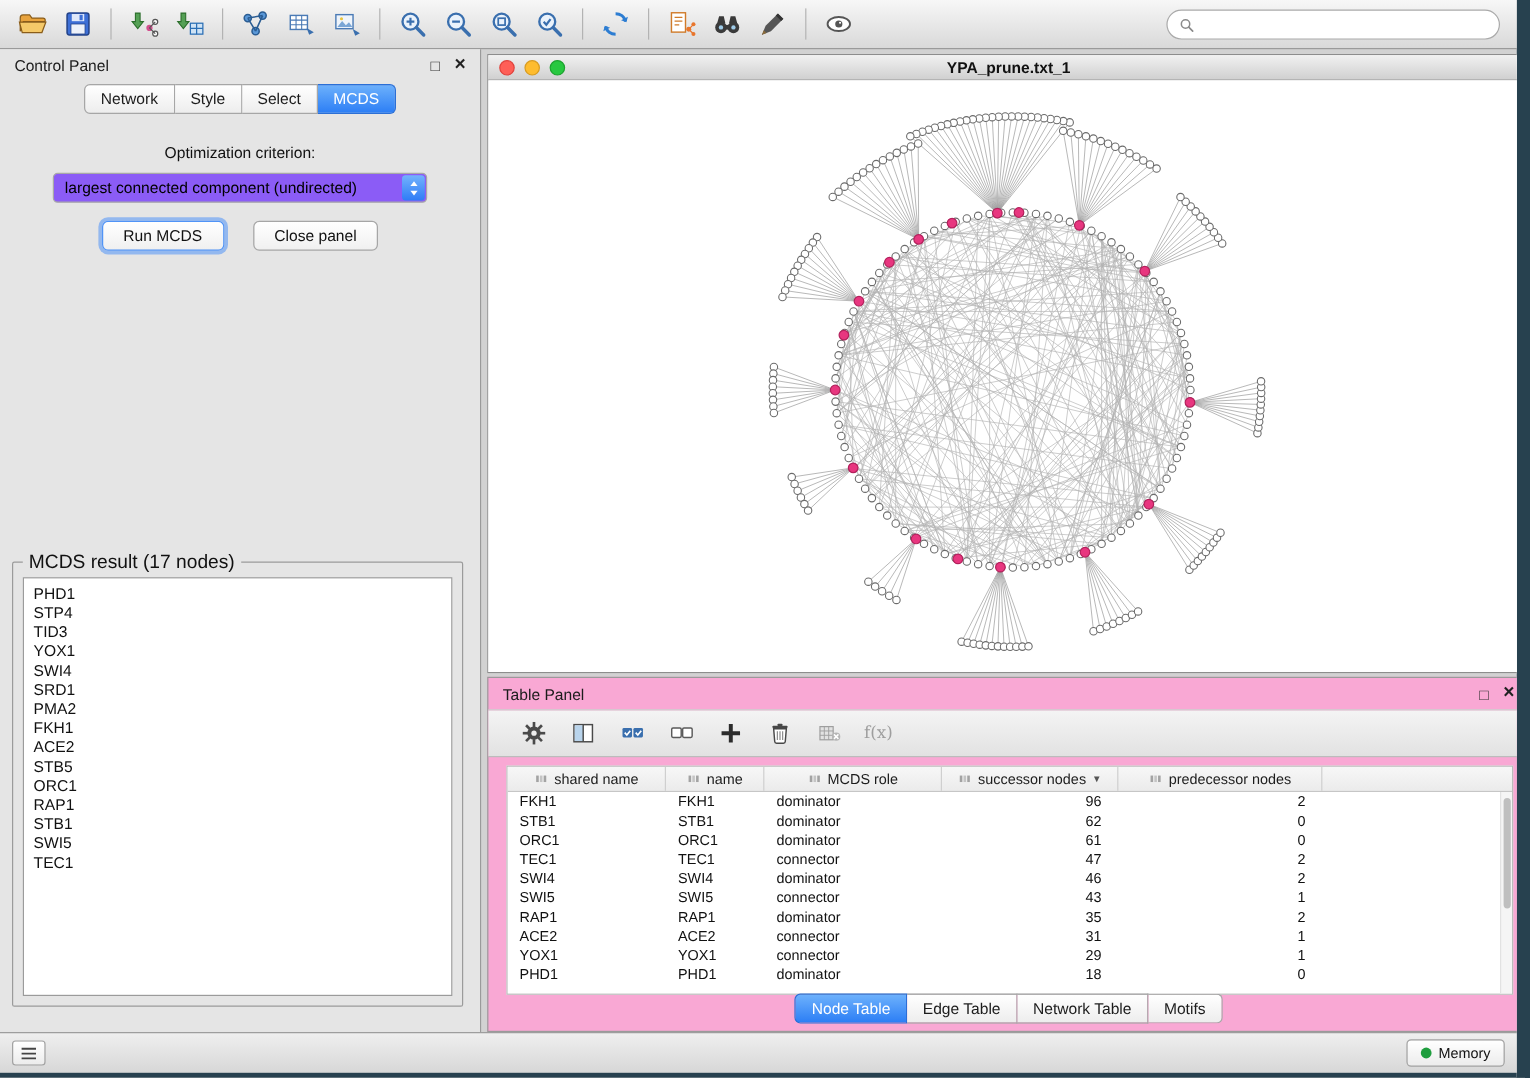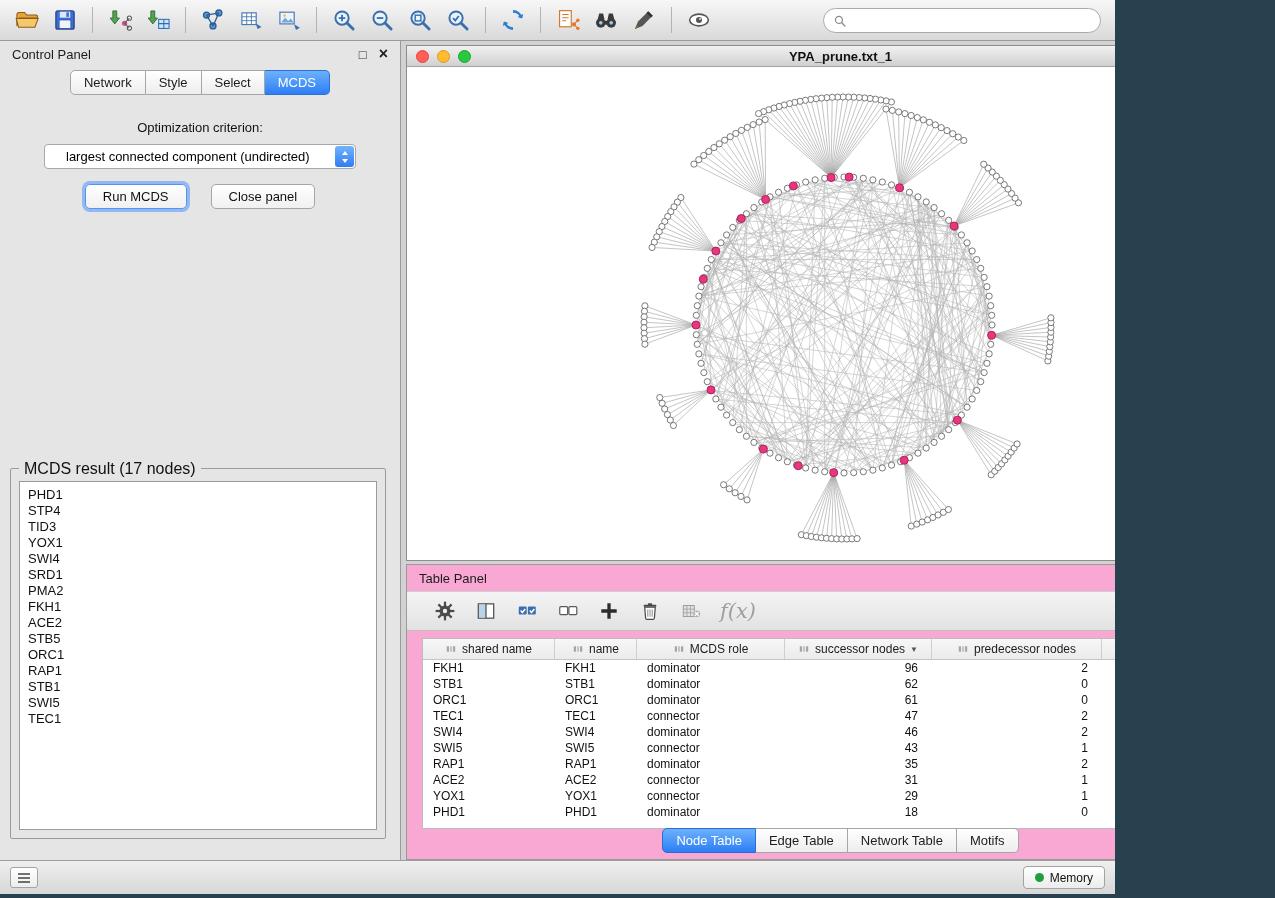--- a/index.html
+++ b/index.html
@@ -1,18 +1,18 @@
 <!DOCTYPE html>
 <html><head>
 <meta charset="utf-8">
 <style>
   *{box-sizing:border-box;margin:0;padding:0}
   html,body{background:#27414f}
   body{font-family:"Liberation Sans",sans-serif;-webkit-font-smoothing:antialiased}
-  .window{position:relative;width:1115px;height:898px;background:#d2d2d2;overflow:hidden}
+  .window{position:relative;width:1264px;height:898px;background:#d2d2d2;overflow:hidden}
 
   
   .toolbar{position:absolute;left:0;top:0;right:0;height:41px;background:linear-gradient(#f7f7f7,#d9d9d9);border-bottom:1px solid #9a9a9a;display:flex;align-items:center;padding:0 8px}
   .tb-btn{width:38px;height:32px;border-radius:4px;display:flex;align-items:center;justify-content:center;flex:0 0 auto}
   .tb-btn svg{width:26px;height:26px}
   .tb-sep{width:1px;height:26px;background:#b3b3b3;margin:0 8px;flex:0 0 auto}
   .search-box{position:absolute;right:14px;top:8px;width:278px;height:25px;border:1px solid #aaa;border-radius:13px;background:#fff;display:flex;align-items:center;padding:0 9px;gap:6px}
   .search-box input{border:none;outline:none;flex:1;font-size:13px;font-family:"Liberation Sans",sans-serif;background:transparent}
 
   
@@ -22,21 +22,21 @@
   .tb-close{font-size:16px;font-weight:bold;color:#222;line-height:1}
 
   
   .control-panel{position:absolute;left:0;top:41px;width:401px;bottom:38px;background:#e5e5e5;border-right:1px solid #9a9a9a}
   .cp-tabs{display:flex;justify-content:center;margin-top:3px}
   .seg{font-size:13px;padding:4px 13px;background:linear-gradient(#ffffff,#ededed);border:1px solid #a6a6a6;border-left:none;color:#1c1c1c}
   .seg:first-child{border-left:1px solid #a6a6a6;border-radius:5px 0 0 5px}
   .seg:last-child{border-radius:0 5px 5px 0}
   .seg.active{background:linear-gradient(#6db1fc,#2c7ef5);color:#fff;border-color:#2b6fd6}
   .opt-label{text-align:center;margin-top:25px;font-size:13px;color:#111}
-  .select{width:312px;margin:9px auto 0;height:25px;background:#ffffff;border:1px solid #a8a8a8;border-radius:4px;position:relative;display:flex;align-items:center;padding:0 26px 0 21px;font-size:13px}
+  .select{width:312px;margin:9px auto 0;height:25px;background:#8b5cf6;border:1px solid #a8a8a8;border-radius:4px;position:relative;display:flex;align-items:center;padding:0 26px 0 9px;font-size:13px}
   .select-cap{position:absolute;right:1px;top:1px;bottom:1px;width:19px;border-radius:3px;background:linear-gradient(#73b3fd,#2f7cf6);display:flex;align-items:center;justify-content:center}
   .btn-row{display:flex;justify-content:center;gap:24px;margin-top:15px}
   .push-btn{font-size:13px;padding:4px 17px;background:linear-gradient(#ffffff,#f0f0f0);border:1px solid #a6a6a6;border-radius:5px;color:#111}
   .push-btn.focused{box-shadow:0 0 0 3px rgba(80,148,247,.55);border-color:#5094f7}
   .groupbox{position:absolute;left:10px;right:14px;top:427px;bottom:21px;border:1px solid #9b9b9b;border-radius:2px}
   .groupbox-legend{position:absolute;top:-9px;left:8px;background:#e5e5e5;padding:0 5px;font-size:16px;color:#111}
   .mcds-list{position:absolute;left:8px;right:8px;top:12px;bottom:8px;background:#fff;border:1px solid #9b9b9b;overflow:hidden;padding-top:5px}
   .mcds-item{font-size:13px;line-height:16px;padding-left:8px;color:#111}
 
   
@@ -48,21 +48,21 @@
   .light.yellow{background:#febc2e;border:1px solid #d89c22}
   .light.green{background:#28c840;border:1px solid #1da32f}
   .net-canvas{position:absolute;left:0;top:21px;right:0;bottom:0;background:#fff}
   .net-canvas svg{display:block}
 
   
   .table-panel{position:absolute;left:406px;top:564px;width:869px;bottom:38px;background:#f9a8d4;border:1px solid #9a9a9a}
   .tp-toolbar{position:absolute;left:0;top:26px;right:0;height:40px;background:linear-gradient(#f4f4f4,#e2e2e2);border-top:1px solid #cfcfcf;border-bottom:1px solid #bcbcbc;display:flex;align-items:center;gap:17px;padding-left:26px}
   .tp-toolbar .tp-icon{width:24px;height:24px;display:flex;align-items:center;justify-content:center}
   .tp-toolbar svg{width:22px;height:22px}
-  .fx{font-family:"DejaVu Serif",serif;font-style:italic;color:#9e9e9e;font-size:21px}
+  .fx{font-family:"DejaVu Serif",serif;color:#9e9e9e;font-size:14px}
   .table-wrap{position:absolute;left:15px;right:13px;top:73px;bottom:30px;background:#fff;border:1px solid #bcbcbc;overflow:hidden}
   .t-header{display:flex;height:21px;background:linear-gradient(#f7f7f7,#ebebeb);border-bottom:1px solid #c6c6c6;font-size:12px;color:#1c1c1c}
   .t-col{display:flex;align-items:center;justify-content:center;gap:5px;border-right:1px solid #cfcfcf}
   .t-col.filler{flex:1;border-right:none}
   .t-row{display:flex;height:16px;align-items:center;font-size:12px;color:#111}
   .t-cell{overflow:hidden;white-space:nowrap}
   .c0{width:132px}.c1{width:82px}.c2{width:148px}.c3{width:147px}.c4{width:170px}
   .cell-text{padding-left:10px}
   .cell-num{text-align:right;padding-right:14px}
   .t-filler{flex:1}

